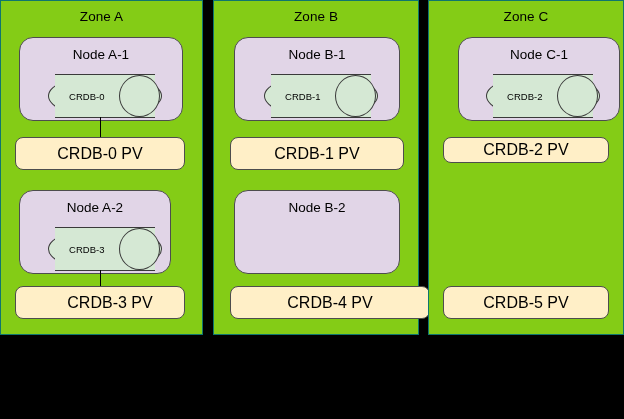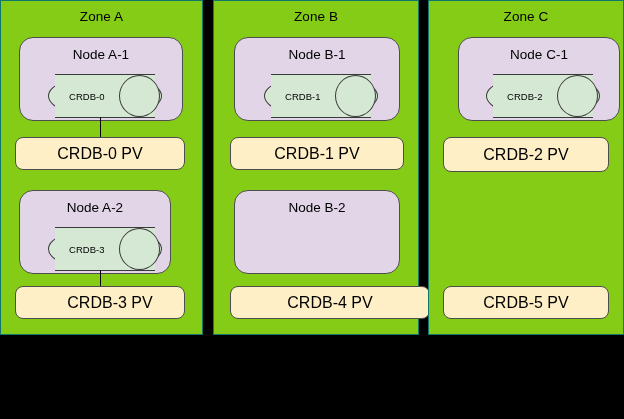--- a/index.html
+++ b/index.html
@@ -187,21 +187,21 @@
     <div class="node" style="left:17px; top:36px; width:162px; height:84px;margin-left:12px;">
       <div class="node-label">Node C-1</div>
       <div class="cylinder" style="left:27px; top:36px; width:114px; height:44px;">
         <div class="cyl-body"></div>
         <div class="cyl-inner"></div>
         <div class="cyl-cap"></div>
         <div class="cyl-label">CRDB-2</div>
       </div>
     </div>
 
-    <div class="pv" style="left:14px; top:136px; width:166px; height:35px;">
+    <div class="pv" style="left:14px; top:136px; width:166px; height:26px;">
       <span class="pv-label">CRDB-2 PV</span>
     </div>
 
     <div class="pv" style="left:14px; top:285px; width:166px; height:33px;">
       <span class="pv-label">CRDB-5 PV</span>
     </div>
   </div>
 
 </div>
 

